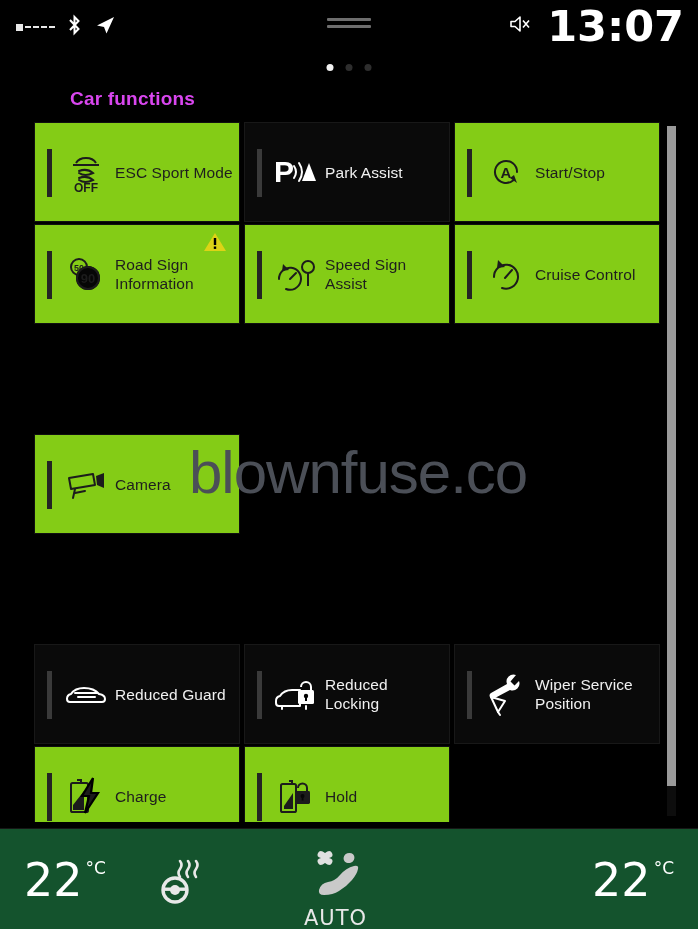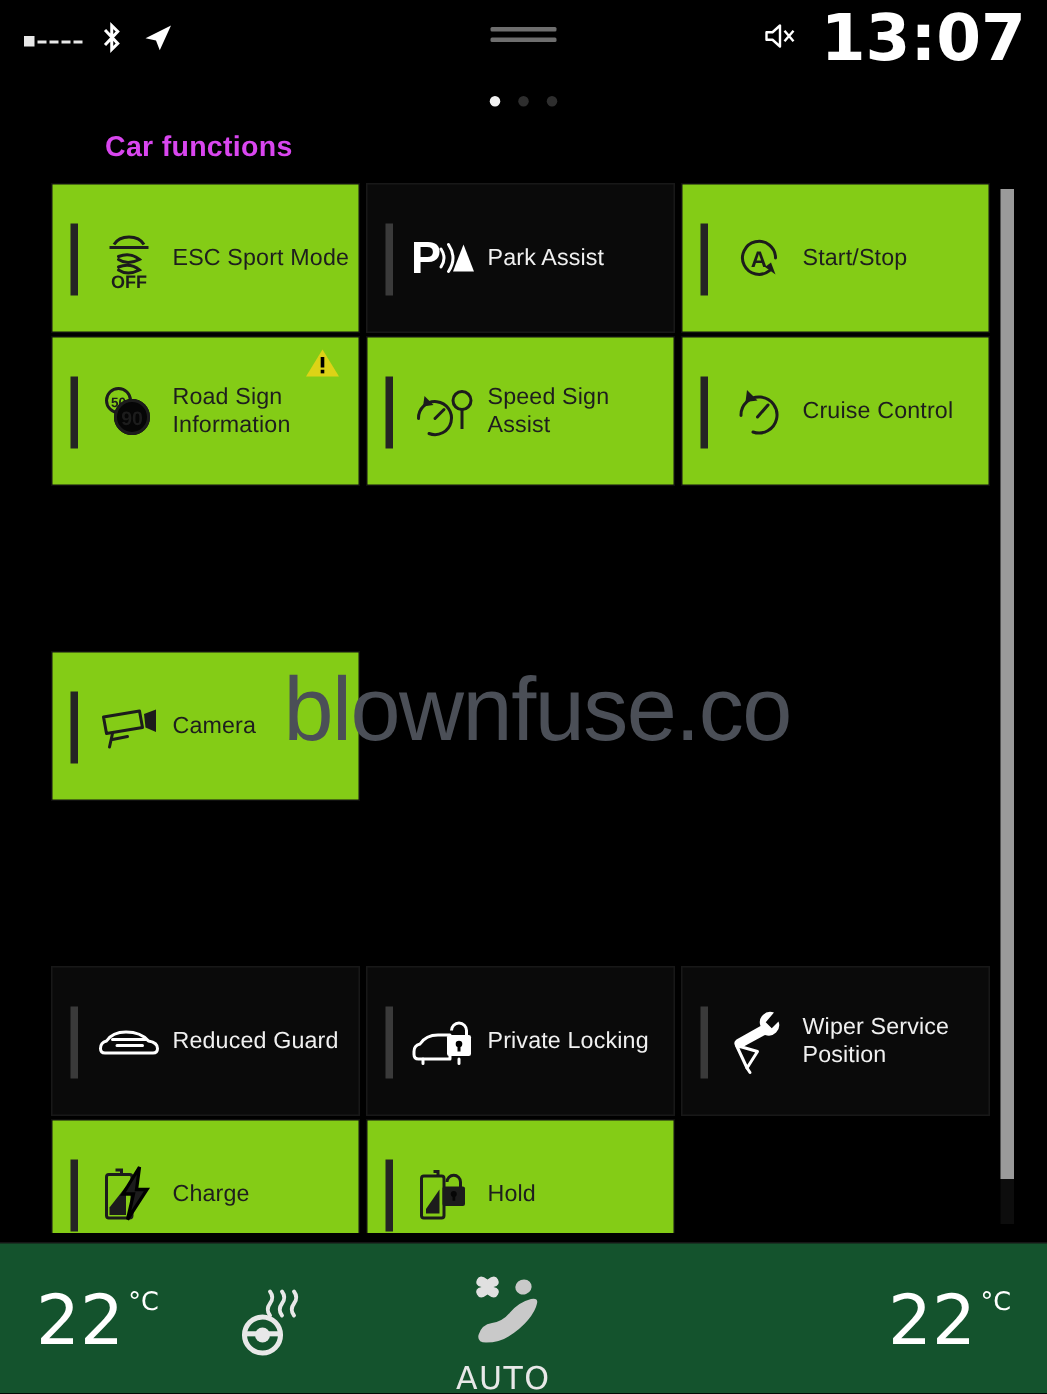--- a/index.html
+++ b/index.html
@@ -448,21 +448,21 @@
         <span class="tile-icon">
           <svg width="46" height="46" viewBox="0 0 46 46">
             <path class="ic" d="M3 30 q0-4 4-5 q4-6 12-6 h8 v16 H6 q-3 0-3-3 Z" stroke-width="2" stroke-linejoin="round"></path>
             <path class="ic" d="M9 35 v3 M33 35 v3" stroke-width="2" stroke-linecap="round"></path>
             <path class="ic" d="M28 16 a5 5 0 0 1 10 0 v4" stroke-width="2.4"></path>
             <rect class="icf" x="25" y="19" width="16" height="14" rx="1.5"></rect>
             <circle cx="33" cy="25" r="2.2" fill="#000"></circle>
             <rect x="32" y="25" width="2" height="5" fill="#000"></rect>
           </svg>
         </span>
-        <span class="tile-label">Private Locking</span>
+        <span class="tile-label">Reduced Locking</span>
       </div>
 
       <div class="tile">
         <span class="tile-accent"></span>
         <span class="tile-icon">
           <svg width="46" height="46" viewBox="0 0 46 46">
             <path class="icf" d="M33 4 a7 7 0 0 0 -9 9 L8 22 a3.2 3.2 0 0 0 3 5.6 L27 19 a7 7 0 0 0 9-9 l-4.5 4.5 l-4-4 Z"></path>
             <path class="ic" d="M8 26 L22 30 L15 41 Z" stroke-width="2.2" stroke-linejoin="round"></path>
             <path class="ic" d="M15 41 L17 44" stroke-width="2.2" stroke-linecap="round"></path>
           </svg>

